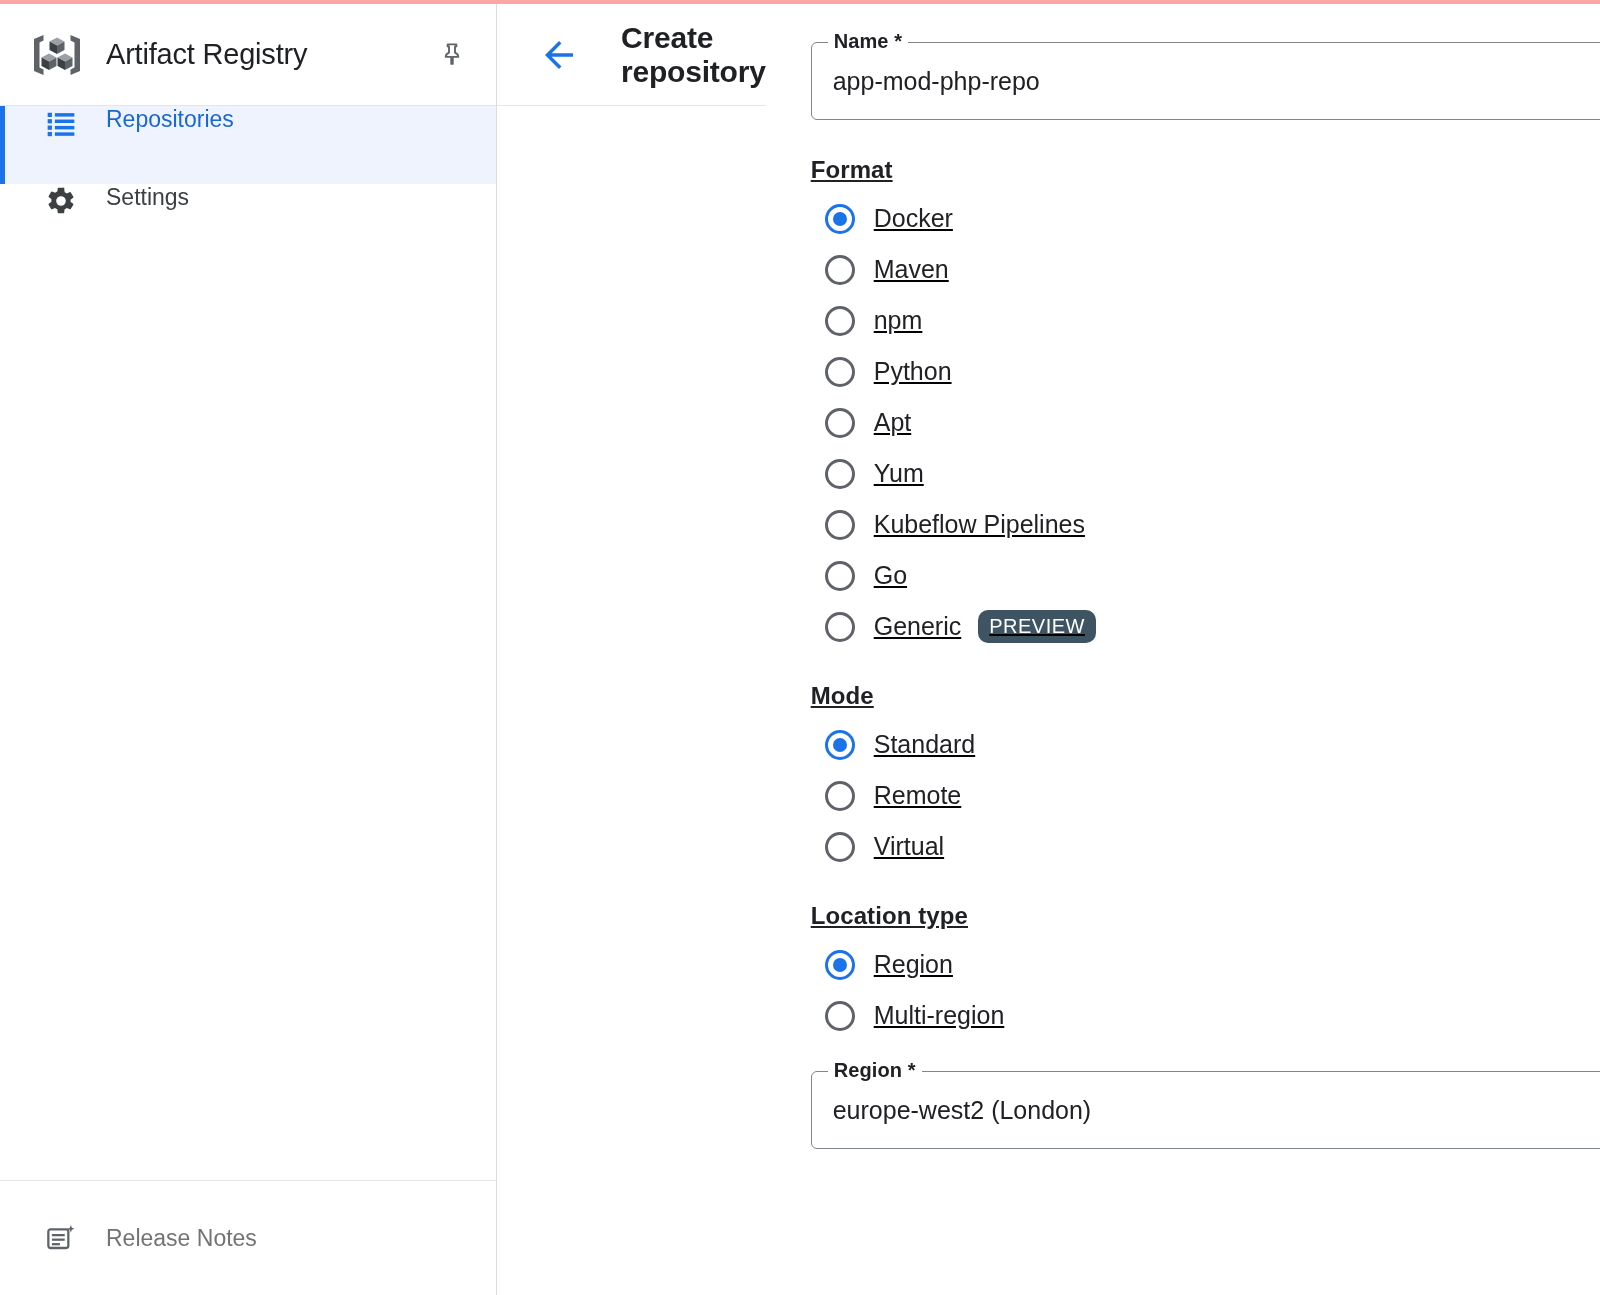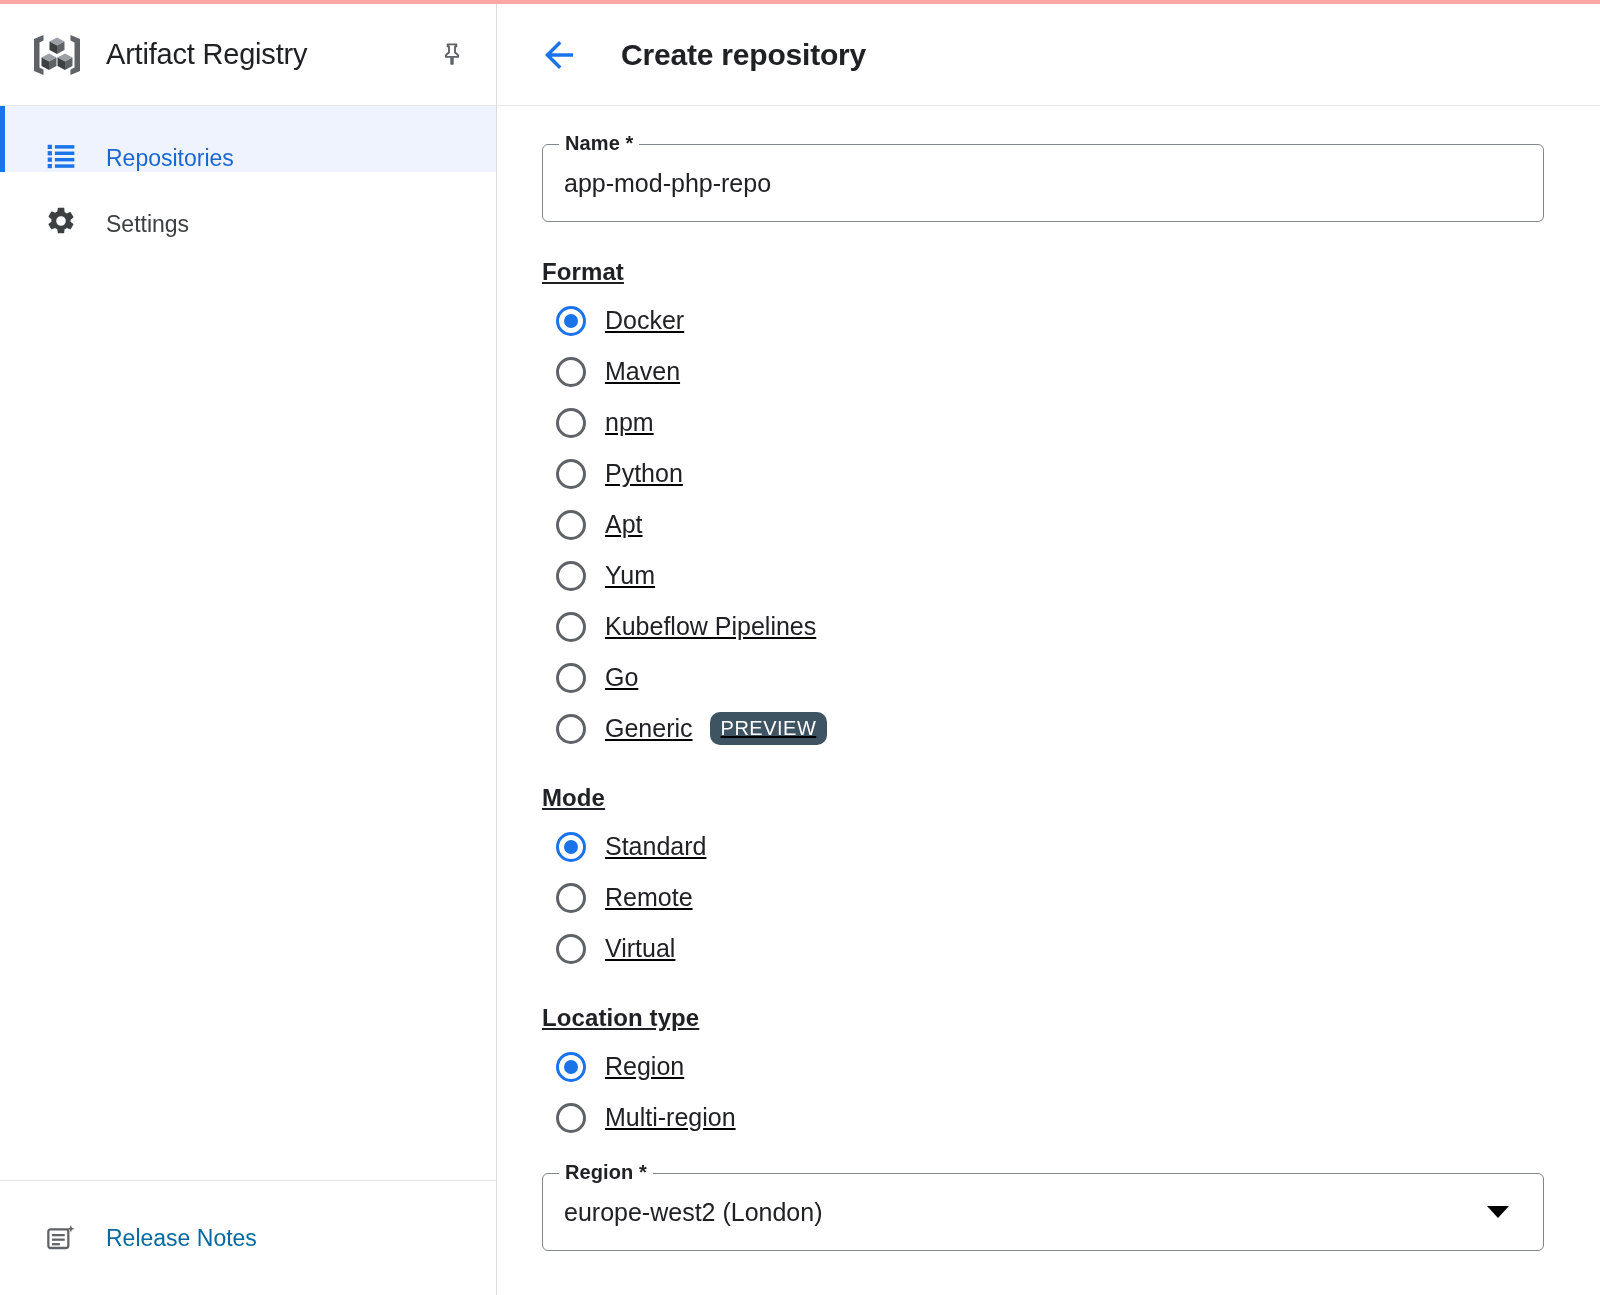--- a/index.html
+++ b/index.html
@@ -56,23 +56,23 @@
     display: flex; align-items: center; justify-content: center;
     cursor: pointer;
     flex: 0 0 40px;
   }
 
   .sidebar-nav {
     padding-top: 0;
     flex: 1 1 auto;
   }
   .nav-item {
-    height: 66px;
-    display: flex;
-    align-items: flex-end;
+    height: 78px;
+    display: flex;
+    align-items: flex-start;
     padding-left: 44px;
     cursor: pointer;
     position: relative;
     color: #3c4043;
     font-size: 23px;
   }
   .nav-item.active {
     background: #eff3fd;
     color: #1967d2;
   }
@@ -101,29 +101,29 @@
     cursor: pointer;
   }
   .footer-icon {
     width: 34px; height: 34px;
     flex: 0 0 34px;
     display: flex; align-items: center; justify-content: center;
     margin-right: 28px;
   }
   .footer-label {
     font-size: 23px;
-    color: #0369a1;
+    color: #737373;
   }
 
   
   .main {
     flex: 1 1 auto;
     height: 100%;
     display: flex;
-    flex-direction: column;
+    flex-direction: row;
     background: #ffffff;
     overflow: hidden;
   }
   .main-header {
     height: 102px;
     flex: 0 0 102px;
     display: flex;
     align-items: center;
     border-bottom: 1px solid #e4e6e8;
     padding-left: 36px;

